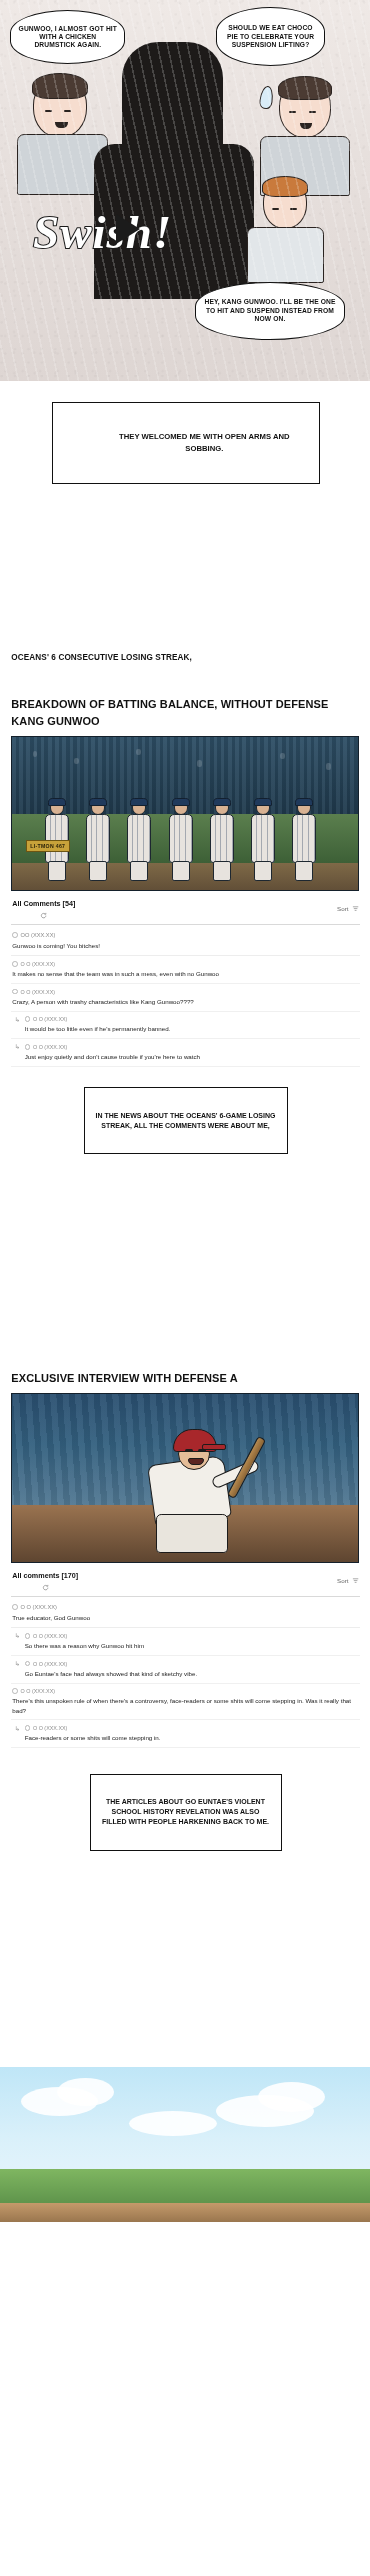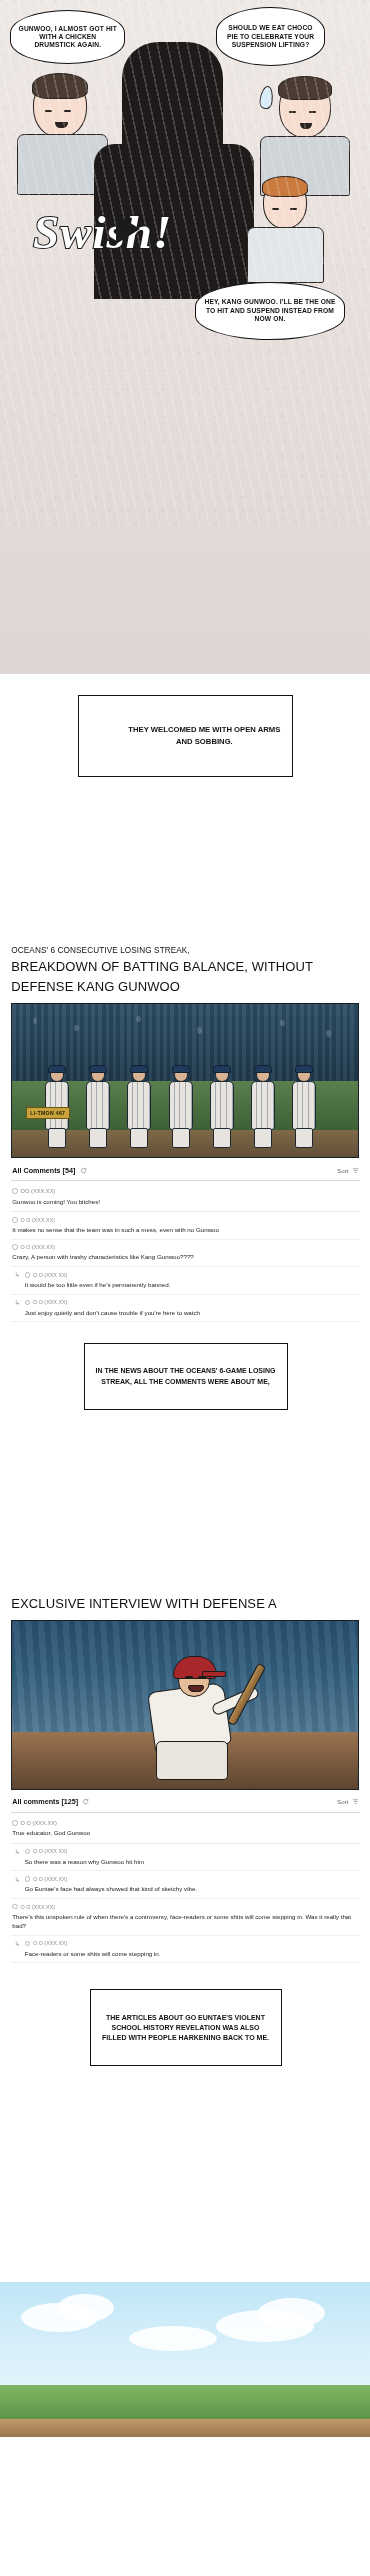--- a/index.html
+++ b/index.html
@@ -8,21 +8,21 @@
     background: #ffffff;
     font-family: "Liberation Sans", sans-serif;
     color: #111;
   }
   .page { width: 371px; position: relative; }
 
   
   .panel1 {
     position: relative;
     width: 371px;
-    height: 674px;
+    height: 381px;
     background: linear-gradient(180deg,#efe9e6 0%, #e7e0dd 40%, #ded6d3 100%);
     overflow: hidden;
   }
   .p1-tone {
     position:absolute; left:0; top:0; width:371px; height:526px;
     background:
       radial-gradient(circle at 12% 8%, rgba(0,0,0,.06) 0 1px, transparent 1.5px),
       radial-gradient(circle at 30% 20%, rgba(0,0,0,.05) 0 1px, transparent 1.5px),
       radial-gradient(circle at 68% 12%, rgba(0,0,0,.05) 0 1px, transparent 1.5px);
     background-size: 13.4px 13.4px, 17.5px 17.5px, 20.6px 20.6px;
@@ -96,22 +96,22 @@
     font-weight:700;
     font-size:7.7px;
     line-height:1.45;
     padding:13.4px 10.3px;
   }
 
   
   .article {
     width:371px; background:#fff; padding: 13.4px 11.3px 0 11.3px;
   }
-  .art-head { font-weight:400; font-size:8.2px; line-height:1.5; letter-spacing:0.1px; }
-  .art-head .sub { font-size:13px; }
+  .art-head { font-weight:700; font-size:8.2px; line-height:1.5; letter-spacing:0.1px; }
+  .art-head .sub { font-size:11px;margin-top:32px; }
   .art-photo {
     margin-top: 7.2px;
     width: 348px; height: 155px;
     position: relative; overflow: hidden;
     background: linear-gradient(180deg,#3b6f8c 0%, #2d5770 35%, #234257 65%, #1b3346 100%);
     border: 0.5px solid #14202b;
   }
   .stands {
     position:absolute; left:0; top:0; width:100%; height:52%;
     background:
@@ -157,21 +157,21 @@
     padding:2.1px 3.6px; border:1px solid #6d5512; letter-spacing:0.3px;
   }
 
   
   .cm-wrap { width:371px; background:#fff; padding: 0 11.3px 5.2px 11.3px; }
   .cm-bar {
     display:flex; align-items:center; justify-content:space-between;
     border-bottom:0.5px solid #d9d9d9;
     padding: 7.2px 1px 5.2px 1px;
   }
-  .cm-title { font-size:7.2px; font-weight:700; display:flex; align-items:center; gap:4.1px;}
+  .cm-title { font-size:7.2px; font-weight:700; display:flex; align-items:center; gap:4.1px;flex-direction:column;}
   .cm-sort { font-size:6.2px; color:#666; display:flex; align-items:center; gap:3.1px; }
   .refresh-ic, .sort-ic { display:inline-block; width:7.2px; height:7.2px; }
   .cm-top {
     padding: 7.2px 1px 5.2px 1px; font-size:6.7px; border-bottom:0.5px solid #ededed;
   }
   .cm-top .who { font-size:5.7px; color:#8a8a8a; margin-bottom:2.6px; display:flex; align-items:center; gap:2.6px;}
   .cm-row { padding: 4.6px 1px; border-bottom:0.5px solid #f0f0f0; }
   .cm-row.reply { padding-left: 13.4px; position:relative; }
   .cm-row.reply:before {
     content:"\21B3"; position:absolute; left:3.1px; top:4.1px; color:#9a9a9a; font-size:6.7px;
@@ -298,21 +298,21 @@
     <div style="position:absolute; left:116px; top:214px; width:0;height:0;border-left:24px solid #1b1b1b;border-top:15.5px solid transparent;border-bottom:15.5px solid transparent;"></div>
 
     <div class="bubble" style="left:10.3px; top:10.3px; width:115px; height:54px;">GUNWOO, I ALMOST GOT HIT WITH A CHICKEN DRUMSTICK AGAIN.</div>
     <div class="bubble" style="left:216px; top:7.2px; width:109px; height:59px;">SHOULD WE EAT CHOCO PIE TO CELEBRATE YOUR SUSPENSION LIFTING?</div>
     <div class="bubble rect" style="left:195px; top:282px; width:150px; height:58px; border-radius:50%/42%;">HEY, KANG GUNWOO. I'LL BE THE ONE TO HIT AND SUSPEND INSTEAD FROM NOW ON.</div>
   </div>
 
   <div class="spacer" style="height:20.6px;"></div>
 
   <div class="narr-wrap">
-    <div class="narr" style="width:215px; height:82px; display:flex; align-items:center; justify-content:center;padding-left:48px;">THEY WELCOMED ME WITH OPEN ARMS AND SOBBING.</div>
+    <div class="narr" style="width:268px; height:82px; display:flex; align-items:center; justify-content:center;padding-left:48px;">THEY WELCOMED ME WITH OPEN ARMS AND SOBBING.</div>
   </div>
 
   <div class="spacer" style="height:155px;"></div>
 
   <div class="article">
     <div class="art-head">
       <div>OCEANS' 6 CONSECUTIVE LOSING STREAK,</div>
       <div class="sub">BREAKDOWN OF BATTING BALANCE, WITHOUT DEFENSE KANG GUNWOO</div>
     </div>
 
@@ -467,21 +467,21 @@
         <div class="bt-mouth"></div>
         <div class="bt-arm"></div>
         <div class="bt-bat"></div>
       </div>
     </div>
   </div>
 
   <div class="cm-wrap">
     <div class="cm-bar">
       <div class="cm-title">
-        <span>All comments [125]</span>
+        <span>All comments [170]</span>
         <span class="refresh-ic">
           <svg viewBox="0 0 16 16" width="7.2" height="7.2">
               <path d="M13 8a5 5 0 1 1-1.5-3.5" fill="none" stroke="#777" stroke-width="1.4"></path>
               <path d="M13 2v3h-3" fill="none" stroke="#777" stroke-width="1.4"></path>
             </svg>
         </span>
       </div>
       <div class="cm-sort">
         <span>Sort</span>
         <span class="sort-ic">

